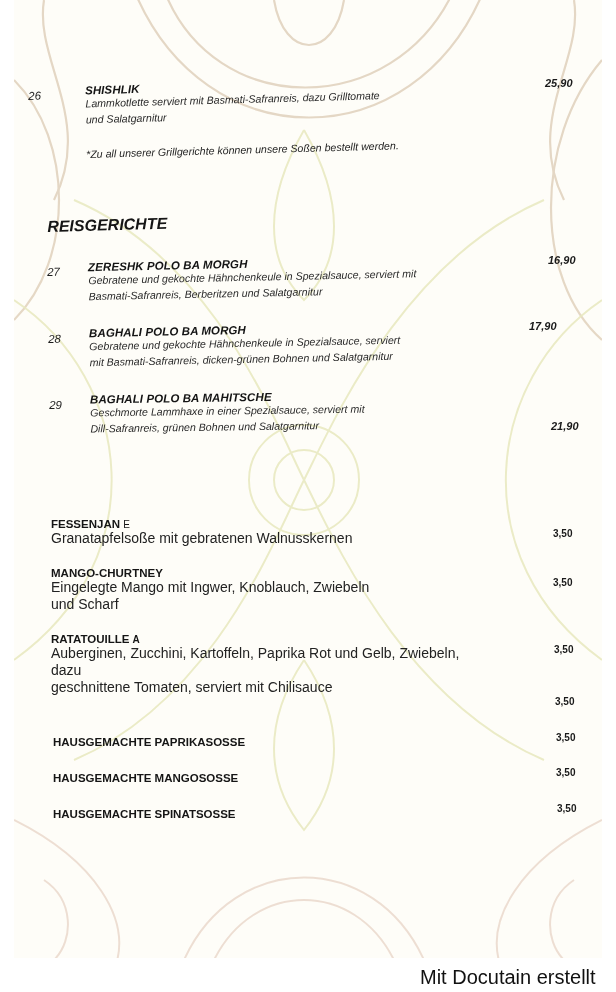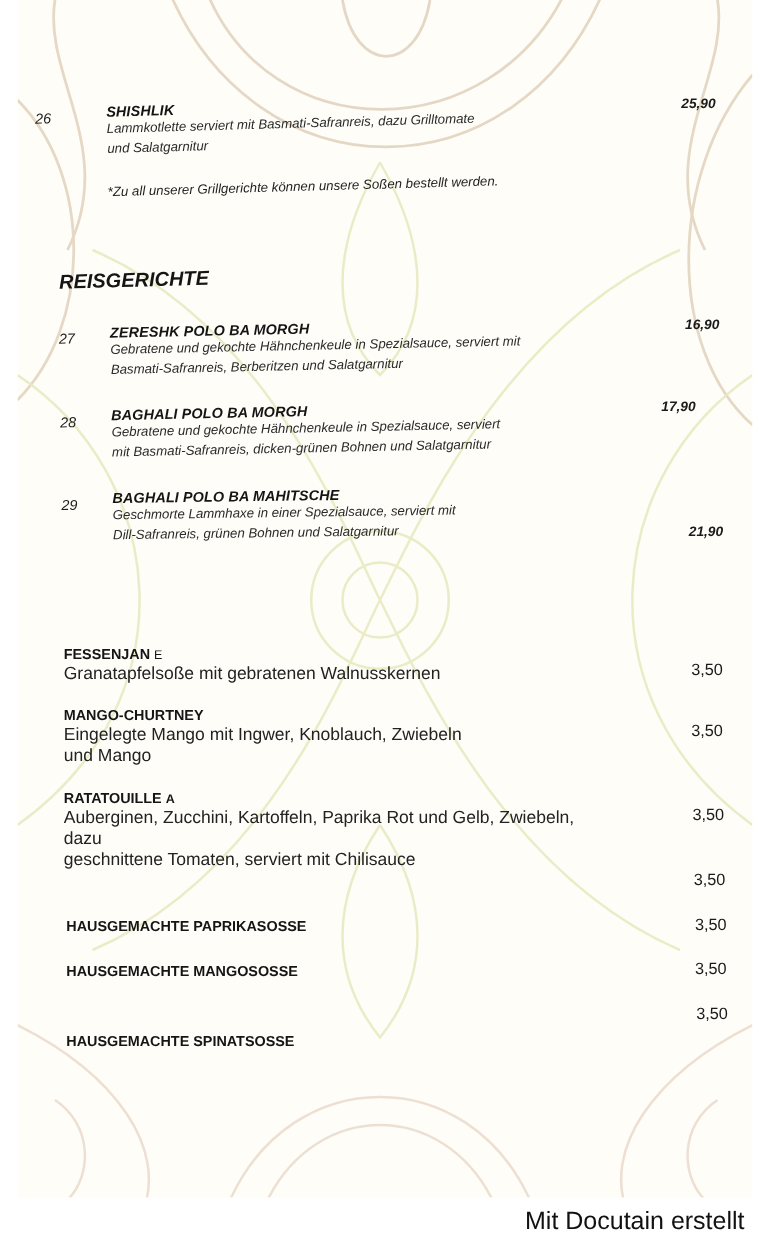--- a/index.html
+++ b/index.html
@@ -33,21 +33,21 @@
   .section-title {
     position:absolute; font-weight:bold; font-style:italic; font-size:16px; color:#151515;
   }
   .rot1 { transform:rotate(-1.6deg); transform-origin:left top; }
   .rot2 { transform:rotate(-1.2deg); transform-origin:left top; }
   .rot3 { transform:rotate(-0.8deg); transform-origin:left top; }
 
   .sauce-title { font-weight:bold; font-size:11.5px; color:#151515; }
   .sauce-suffix { font-weight:normal; font-size:10px; }
   .sauce-desc { font-size:14px; color:#222; line-height:17px; }
-  .sauce-price { position:absolute; font-weight:normal; font-size:13px; color:#1a1a1a; }
+  .sauce-price { position:absolute; font-weight:bold; font-size:10px; color:#1a1a1a; }
 
   .footer {
     position:absolute; left:420px; top:966px; font-size:20px; color:#111;
     font-family:"Liberation Sans", sans-serif;
   }
 </style>
 </head>
 <body>
 
 <div class="page">
@@ -129,21 +129,21 @@
 
     <div class="item" style="left:37px; top:518px; width:420px;">
       <div class="sauce-title"><span>FESSENJAN</span> <span class="sauce-suffix">E</span></div>
       <div class="sauce-desc">Granatapfelsoße mit gebratenen Walnusskernen</div>
     </div>
     <span class="sauce-price" style="left:539px; top:528px;">3,50</span>
 
     <div class="item" style="left:37px; top:567px; width:420px;">
       <div class="sauce-title">MANGO-CHURTNEY</div>
       <div class="sauce-desc">Eingelegte Mango mit Ingwer, Knoblauch, Zwiebeln</div>
-      <div class="sauce-desc">und Mango</div>
+      <div class="sauce-desc">und Scharf</div>
     </div>
     <span class="sauce-price" style="left:539px; top:577px;">3,50</span>
 
     <div class="item" style="left:37px; top:633px; width:440px;">
       <div class="sauce-title"><span>RATATOUILLE</span> <span class="sauce-suffix" style="font-weight:bold;">A</span></div>
       <div class="sauce-desc">Auberginen, Zucchini, Kartoffeln, Paprika Rot und Gelb, Zwiebeln, dazu</div>
       <div class="sauce-desc">geschnittene Tomaten, serviert mit Chilisauce</div>
     </div>
     <span class="sauce-price" style="left:540px; top:644px;">3,50</span>
 
@@ -152,20 +152,20 @@
     <div class="item" style="left:39px; top:736px; width:420px;">
       <div class="sauce-title">HAUSGEMACHTE PAPRIKASOSSE</div>
     </div>
     <span class="sauce-price" style="left:542px; top:732px;">3,50</span>
 
     <div class="item" style="left:39px; top:772px; width:420px;">
       <div class="sauce-title">HAUSGEMACHTE MANGOSOSSE</div>
     </div>
     <span class="sauce-price" style="left:542px; top:767px;">3,50</span>
 
-    <div class="item" style="left:39px; top:808px; width:420px;margin-top:20px;">
+    <div class="item" style="left:39px; top:808px; width:420px;">
       <div class="sauce-title">HAUSGEMACHTE SPINATSOSSE</div>
     </div>
     <span class="sauce-price" style="left:543px; top:803px;">3,50</span>
   </div>
 </div>
 
 <div class="footer">Mit Docutain erstellt</div>
 
 </body></html>

